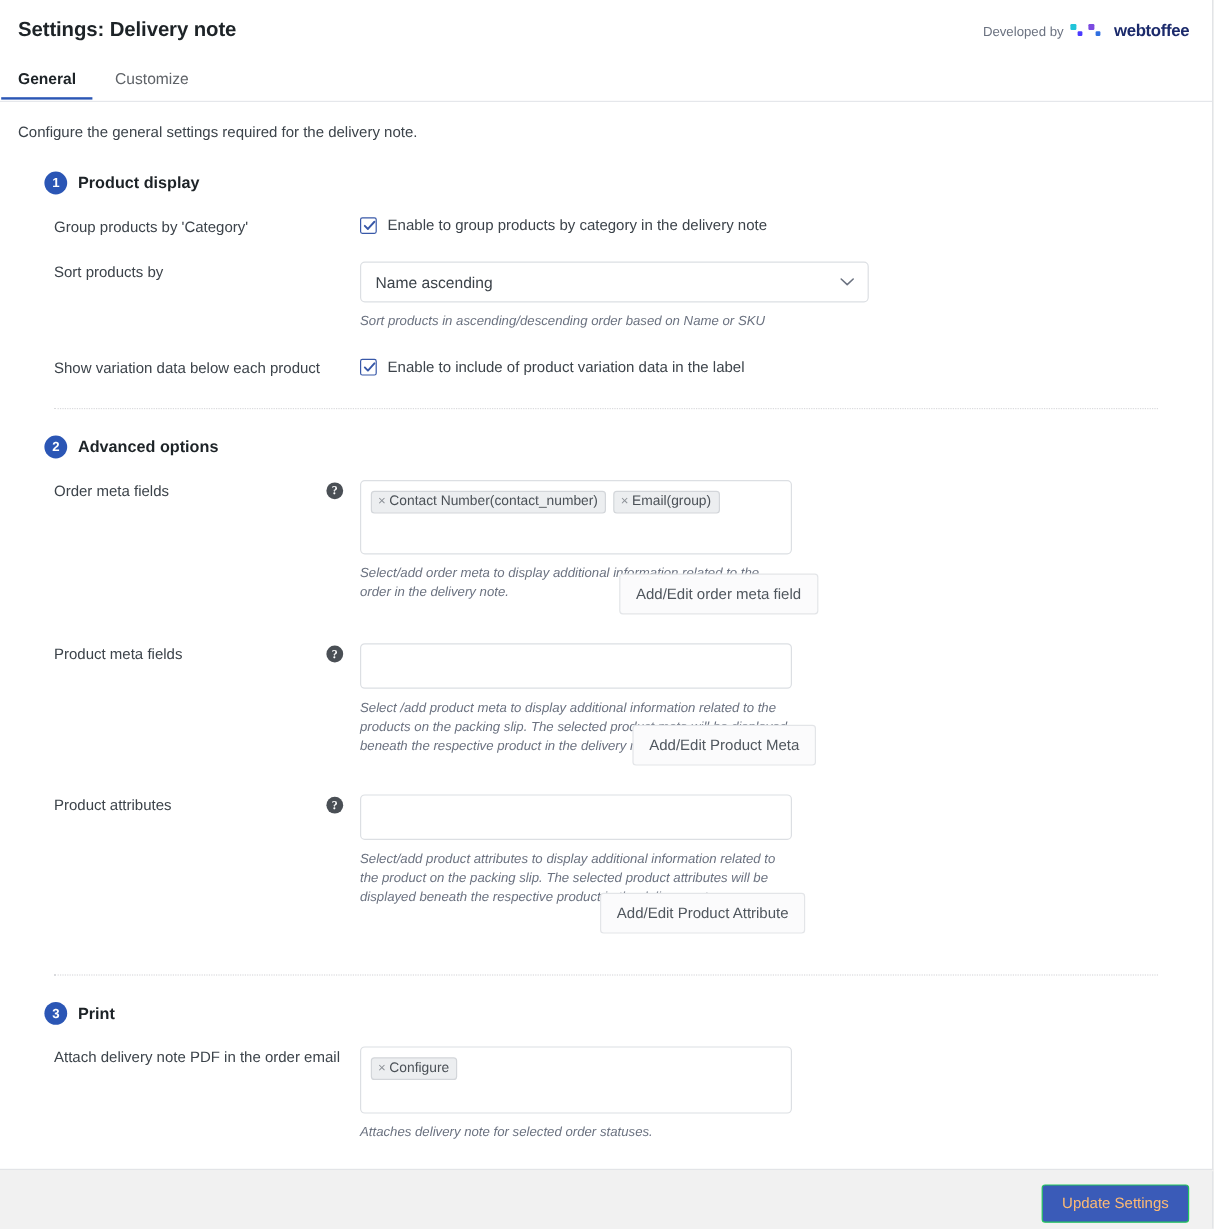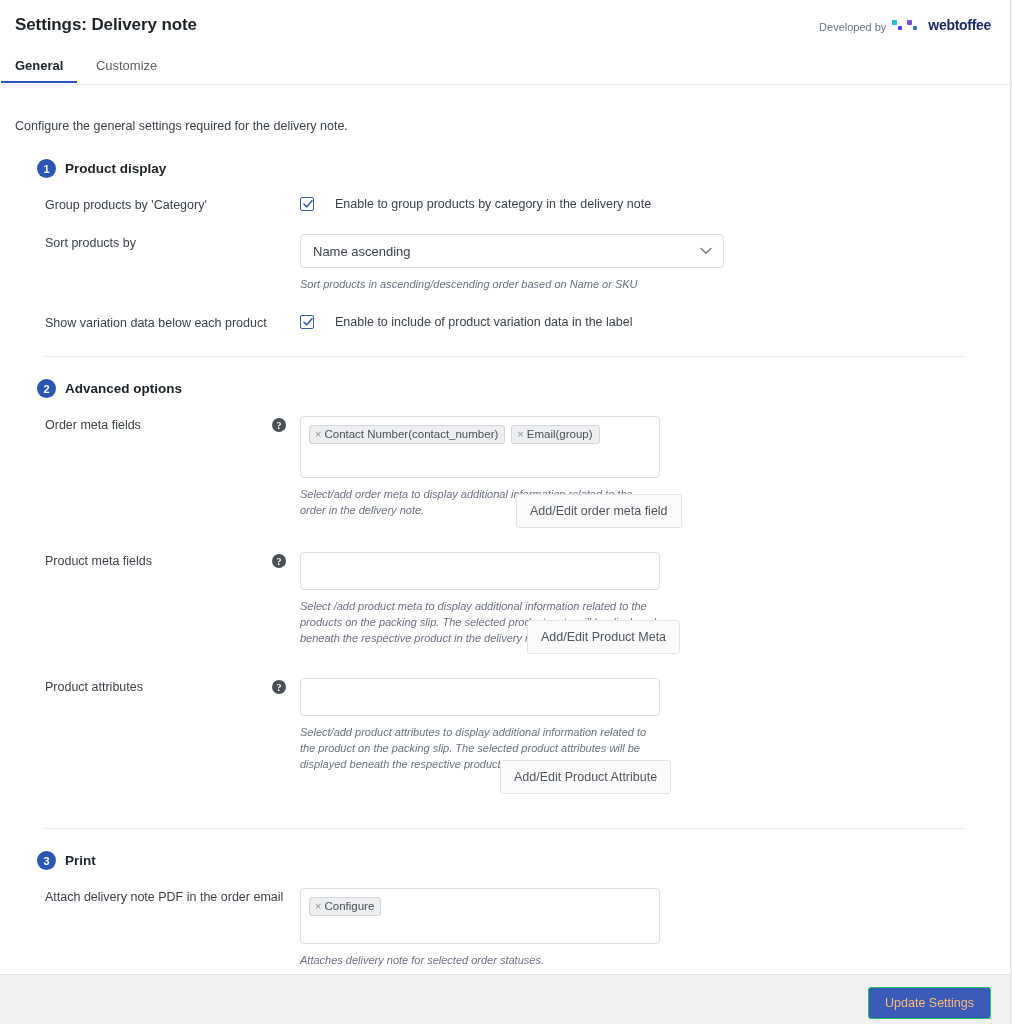--- a/index.html
+++ b/index.html
@@ -94,21 +94,21 @@
     left: 0; right: 0; bottom: -1px;
     height: 2px;
     background: #2b56b5;
   }
 
   
   .body-wrap { padding: 18px 15px 0 15px; }
   .intro {
     font-size: 12.5px;
     color: #3c434a;
-    margin: 16px 0 26px 0;
+    margin: 0 0 26px 0;
   }
 
   .section-head {
     display: flex;
     align-items: center;
     gap: 9px;
     margin: 0 0 18px 22px;
   }
   .badge {
     width: 19px; height: 19px;
@@ -137,21 +137,21 @@
   .row-label {
     width: 255px;
     flex: 0 0 255px;
     font-size: 12.5px;
     color: #3c434a;
     padding-top: 2px;
   }
   .row-ctl { flex: 1 1 auto; position: relative; }
 
   
-  .cbline { display: flex; align-items: flex-start; gap: 21px; }
+  .cbline { display: flex; align-items: flex-start; gap: 9px; }
   .cbox {
     width: 14px; height: 14px;
     border: 1px solid #3858a8;
     border-radius: 2px;
     background: #fff;
     flex: 0 0 auto;
     position: relative;
     margin-top: 1px;
     cursor: pointer;
   }

